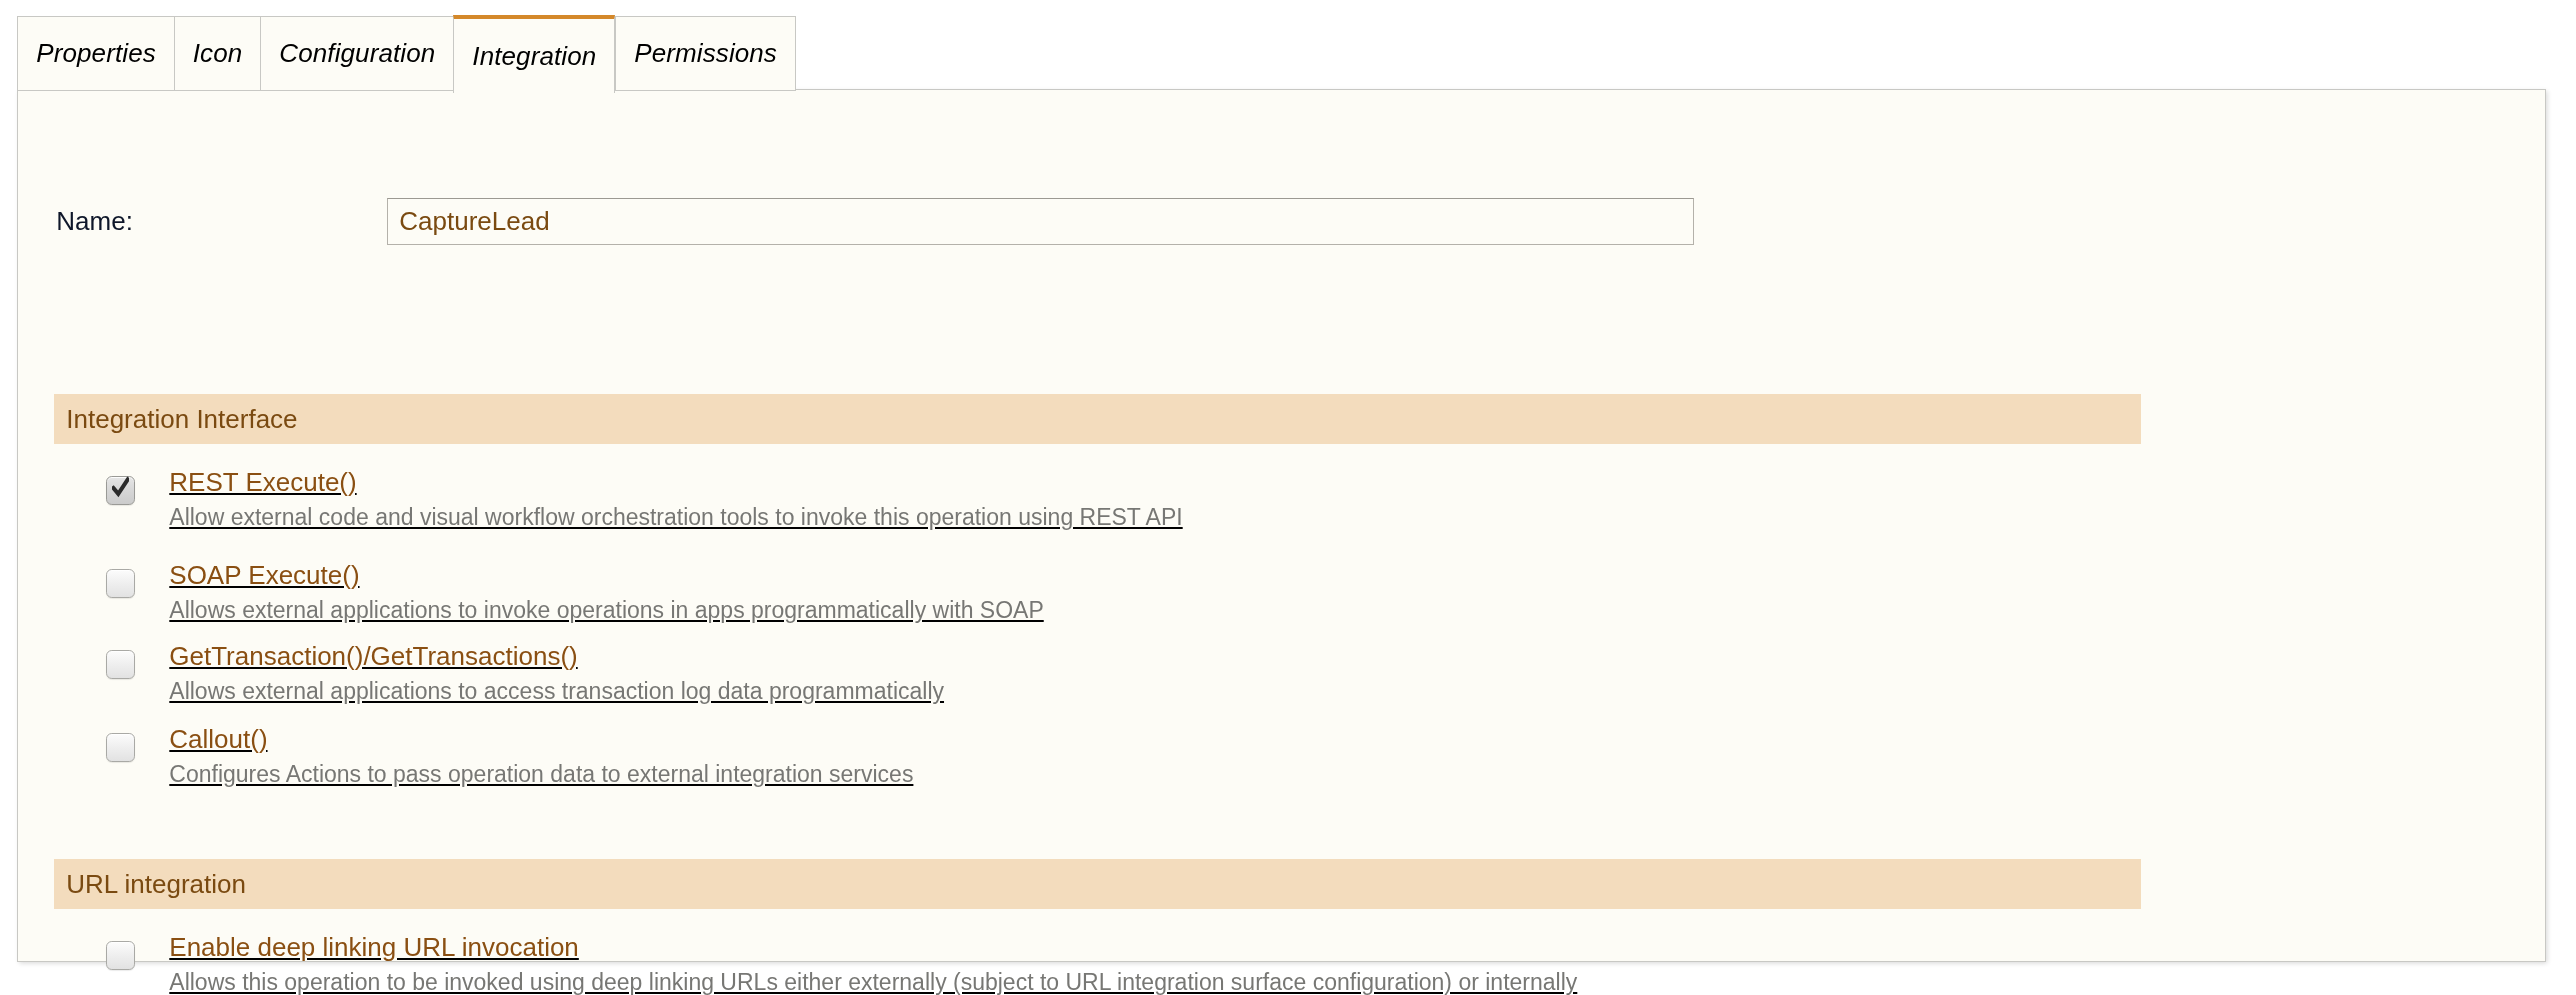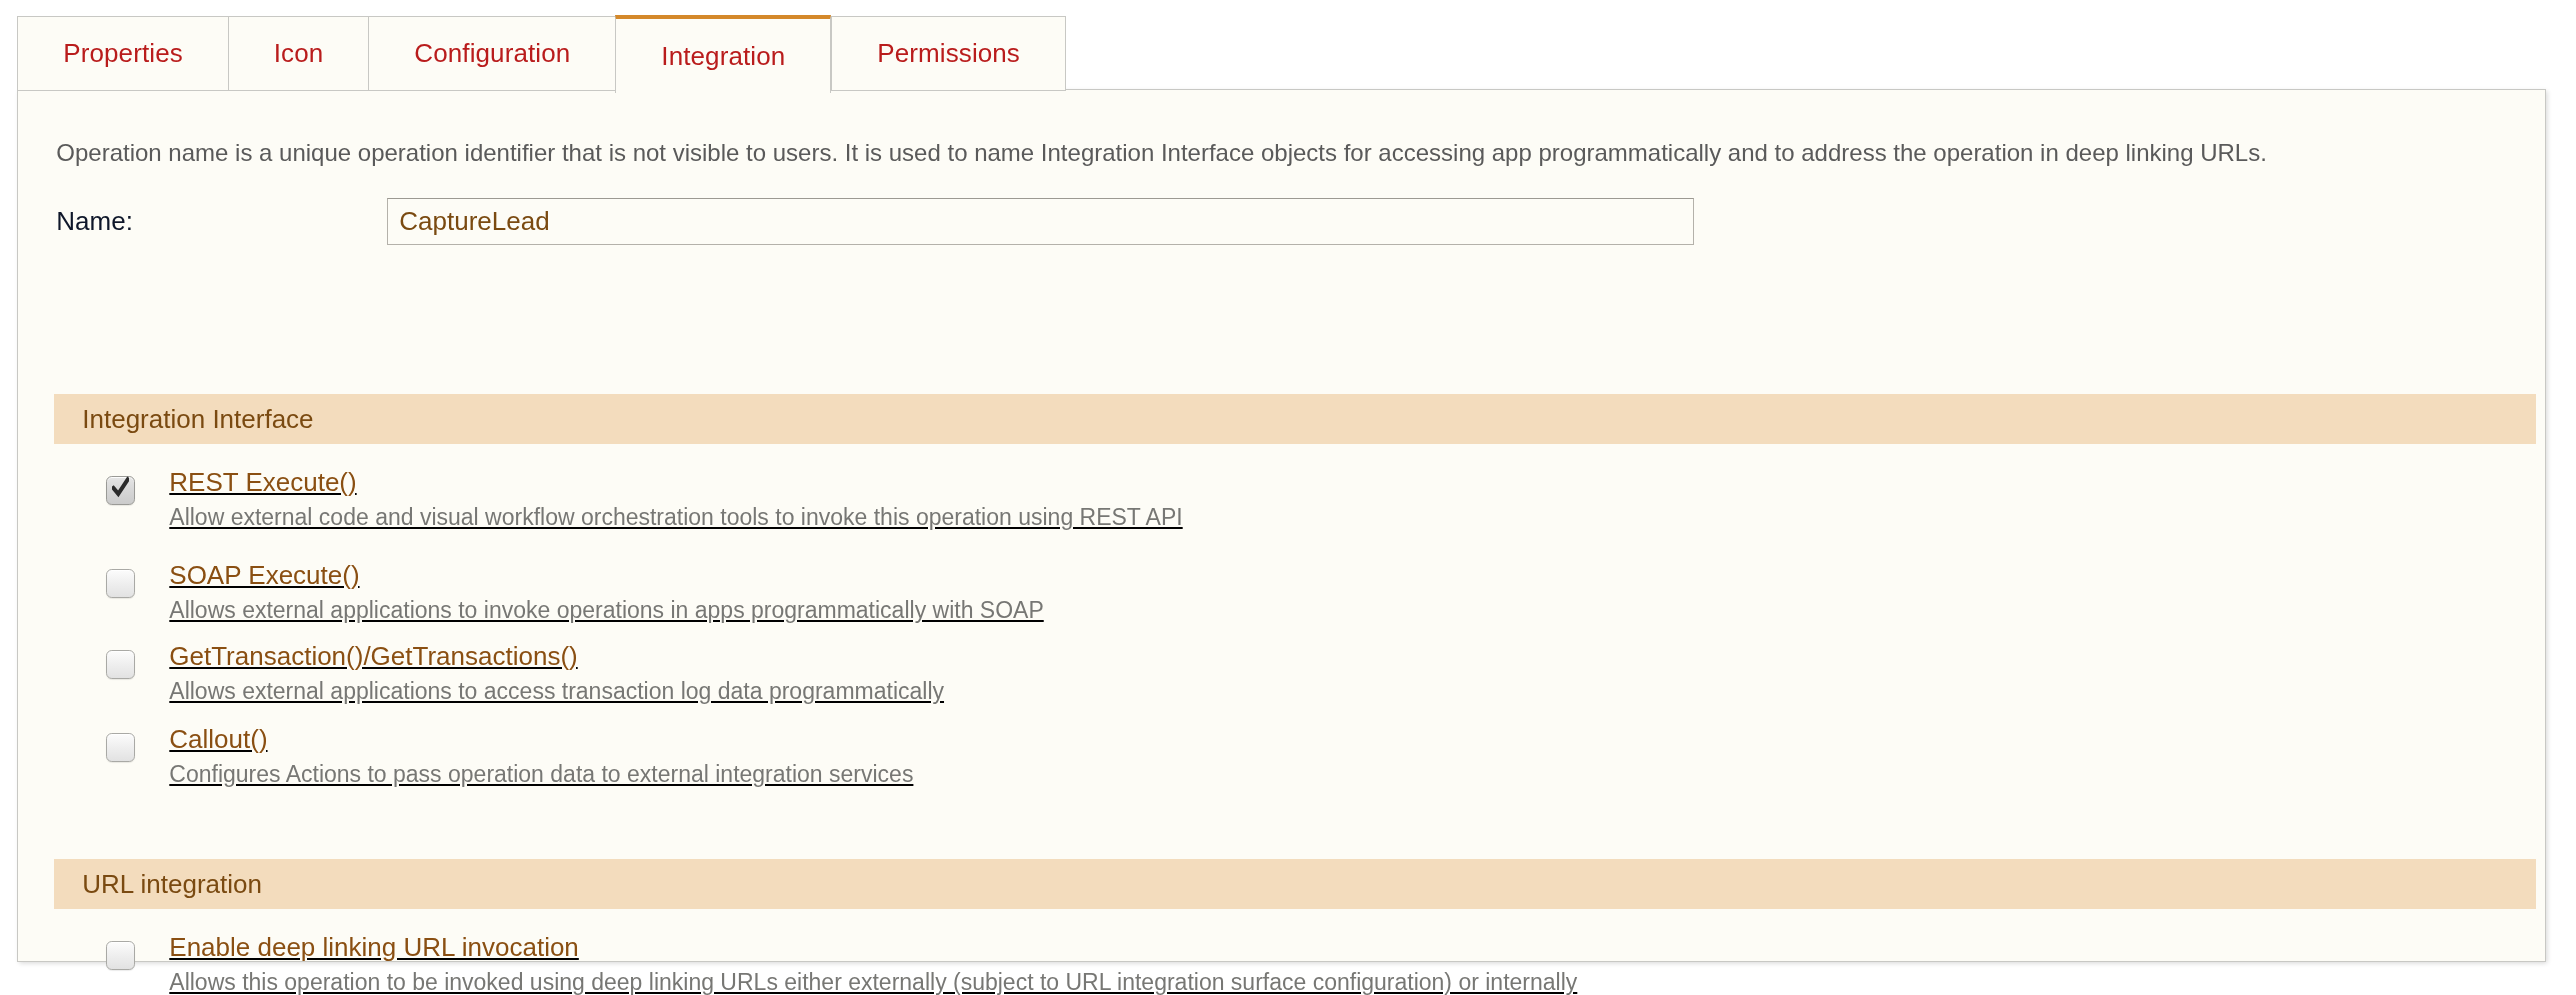--- a/index.html
+++ b/index.html
@@ -33,26 +33,27 @@
     z-index: 5;
   }
   .tab {
     background: #fdfcf6;
     border: 1px solid #c8c8c4;
     border-right: none;
     box-sizing: border-box;
     display: flex;
     align-items: center;
     justify-content: center;
-    padding: 0 45px;
-    font-size: 26px;
-    color: #b91c1c;
+    padding: 0 18px;
+    font-size: 26px;
+    color: #000000;
     letter-spacing: 0.1px;
     cursor: default;
     position: relative;
+    font-style: italic;
   }
   .tab:last-child {
     border-right: 1px solid #c8c8c4;
   }
   .tab.active {
     border-top: 4.8px solid #d4882a;
     border-left: 1px solid #c8c8c4;
     border-right: 1px solid #c8c8c4;
     border-bottom: none;
     background: #fdfcf6;
@@ -118,27 +119,27 @@
     font-size: 26px;
     color: #7a4a11;
     padding: 0 11px;
     outline: none;
   }
 
   
   .section-header {
     position: absolute;
     left: 36px;
-    width: 2482px;
+    width: 2087px;
     height: 50px;
     background: #f3dcbd;
     display: flex;
     align-items: center;
     box-sizing: border-box;
-    padding-left: 28px;
+    padding-left: 12px;
   }
   .section-header-text {
     font-size: 26px;
     color: #7a4a11;
   }
   #sec-integration { top: 304px; }
   #sec-url { top: 769px; }
 
   
   .option-row {
@@ -218,21 +219,20 @@
       <span>Integration</span>
     </div>
     <div class="tab">
       <span>Permissions</span>
     </div>
   </div>
 
   <div class="panel">
     <div class="panel-inner">
 
-      <div class="intro-text">Operation name is a unique operation identifier that is not visible to users. It is used to name Integration Interface objects for accessing app programmatically and to address the operation in deep linking URLs.</div>
 
       <div class="name-row">
         <div class="name-label">Name:</div>
         <input class="name-input" type="text" value="CaptureLead" style="">
       </div>
 
       <div class="section-header" id="sec-integration">
         <span class="section-header-text">Integration Interface</span>
       </div>
 

